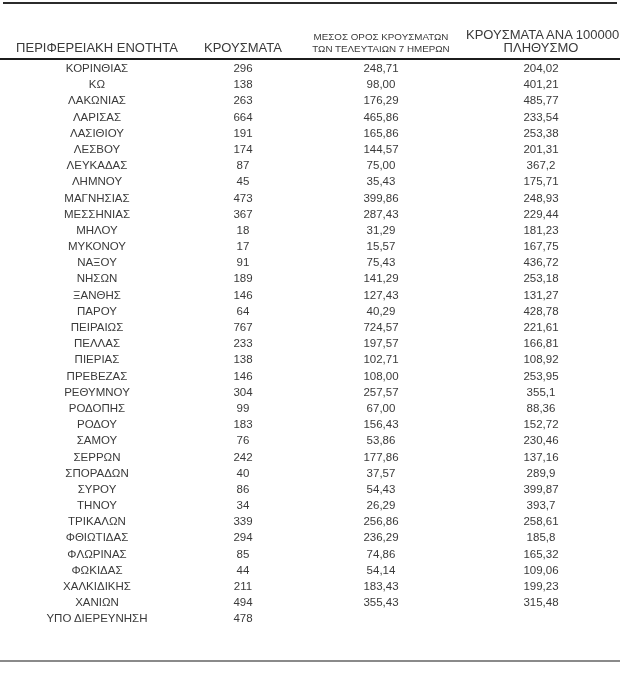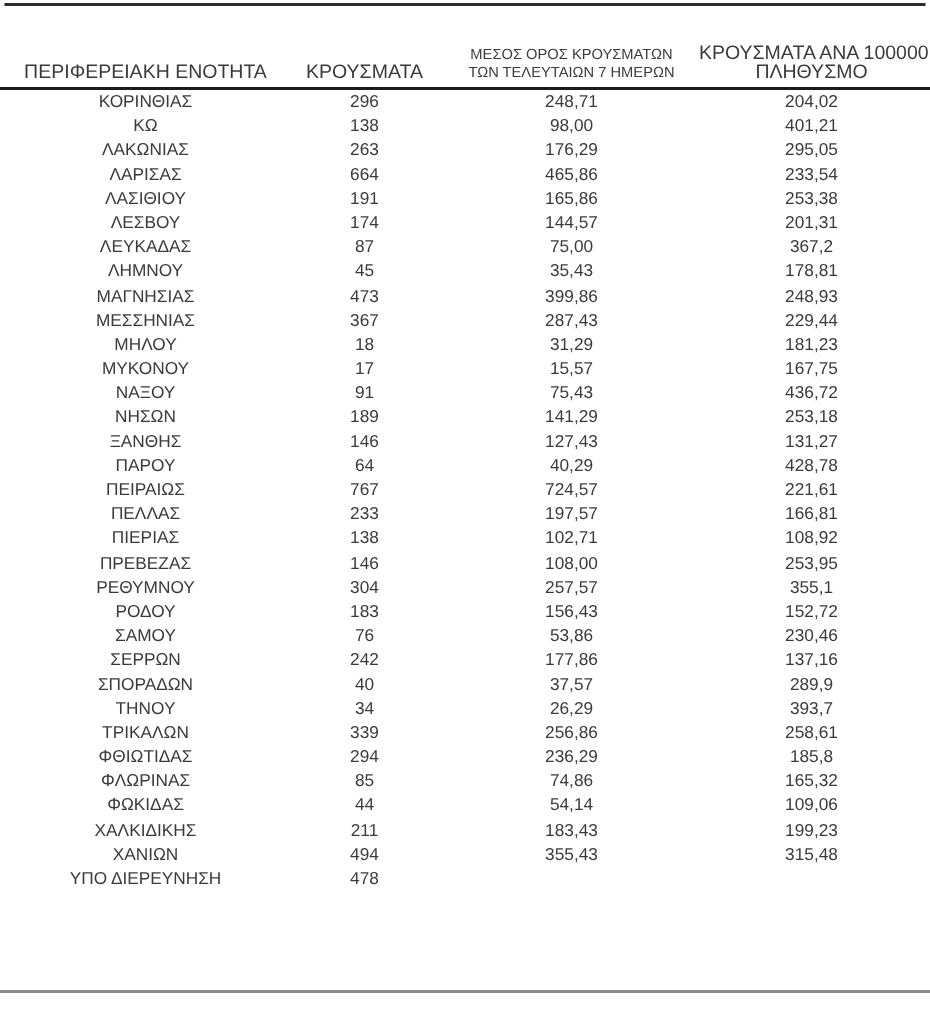--- a/index.html
+++ b/index.html
@@ -121,21 +121,21 @@
         <tr>
           <td>ΚΩ</td>
           <td>138</td>
           <td>98,00</td>
           <td>401,21</td>
         </tr>
         <tr>
           <td>ΛΑΚΩΝΙΑΣ</td>
           <td>263</td>
           <td>176,29</td>
-          <td>295,05</td>
+          <td>485,77</td>
         </tr>
         <tr>
           <td>ΛΑΡΙΣΑΣ</td>
           <td>664</td>
           <td>465,86</td>
           <td>233,54</td>
         </tr>
         <tr>
           <td>ΛΑΣΙΘΙΟΥ</td>
           <td>191</td>
@@ -151,21 +151,21 @@
         <tr>
           <td>ΛΕΥΚΑΔΑΣ</td>
           <td>87</td>
           <td>75,00</td>
           <td>367,2</td>
         </tr>
         <tr>
           <td>ΛΗΜΝΟΥ</td>
           <td>45</td>
           <td>35,43</td>
-          <td>178,81</td>
+          <td>175,71</td>
         </tr>
         <tr>
           <td>ΜΑΓΝΗΣΙΑΣ</td>
           <td>473</td>
           <td>399,86</td>
           <td>248,93</td>
         </tr>
         <tr>
           <td>ΜΕΣΣΗΝΙΑΣ</td>
           <td>367</td>
@@ -232,20 +232,26 @@
           <td>108,00</td>
           <td>253,95</td>
         </tr>
         <tr>
           <td>ΡΕΘΥΜΝΟΥ</td>
           <td>304</td>
           <td>257,57</td>
           <td>355,1</td>
         </tr>
         <tr>
+          <td>ΡΟΔΟΠΗΣ</td>
+          <td>99</td>
+          <td>67,00</td>
+          <td>88,36</td>
+        </tr>
+        <tr>
           <td>ΡΟΔΟΥ</td>
           <td>183</td>
           <td>156,43</td>
           <td>152,72</td>
         </tr>
         <tr>
           <td>ΣΑΜΟΥ</td>
           <td>76</td>
           <td>53,86</td>
           <td>230,46</td>
@@ -254,20 +260,26 @@
           <td>ΣΕΡΡΩΝ</td>
           <td>242</td>
           <td>177,86</td>
           <td>137,16</td>
         </tr>
         <tr>
           <td>ΣΠΟΡΑΔΩΝ</td>
           <td>40</td>
           <td>37,57</td>
           <td>289,9</td>
+        </tr>
+        <tr>
+          <td>ΣΥΡΟΥ</td>
+          <td>86</td>
+          <td>54,43</td>
+          <td>399,87</td>
         </tr>
         <tr>
           <td>ΤΗΝΟΥ</td>
           <td>34</td>
           <td>26,29</td>
           <td>393,7</td>
         </tr>
         <tr>
           <td>ΤΡΙΚΑΛΩΝ</td>
           <td>339</td>

